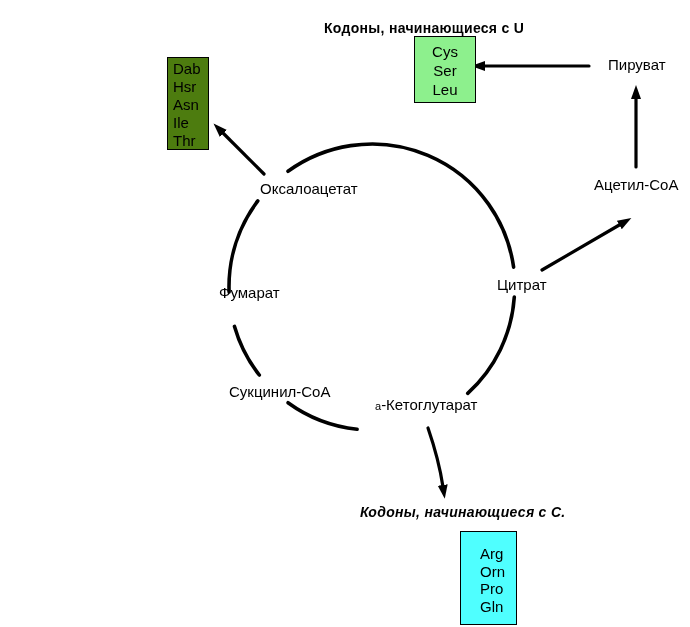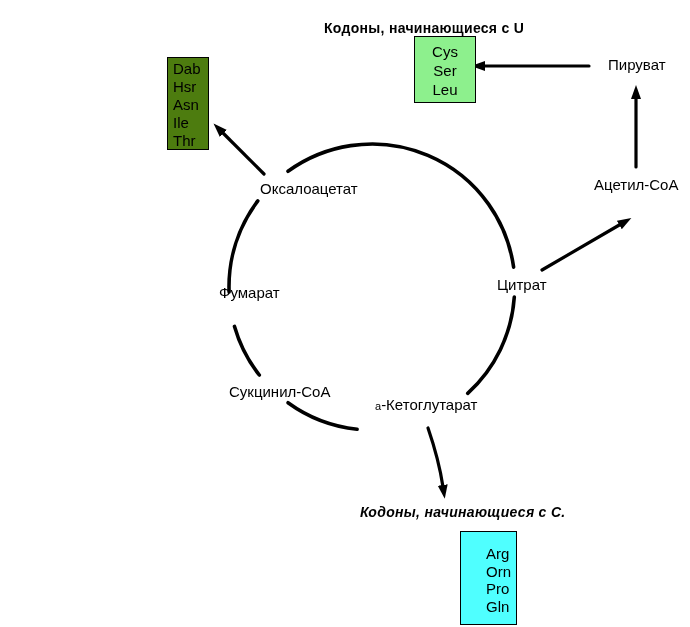--- a/index.html
+++ b/index.html
@@ -26,21 +26,21 @@
   .lbl-pyruvate{left:608px;top:56px;}
   .lbl-acetyl{left:594px;top:176px;}
   .small-a{font-size:11px;}
   .box{
     position:absolute;border:1px solid #000;box-sizing:border-box;
     font-size:15px;
   }
   .box div{white-space:nowrap;}
   .box-a{left:167px;top:57px;width:42px;height:93px;padding:2px 0 0 5px;line-height:18px;}
   .box-u{left:414px;top:36px;width:62px;height:67px;padding-top:5px;text-align:center;line-height:19px;}
-  .box-c{left:460px;top:531px;width:57px;height:94px;padding:13px 0 0 25px;line-height:17.5px;}
+  .box-c{left:460px;top:531px;width:57px;height:94px;padding:13px 0 0 19px;line-height:17.5px;}
 </style>
 </head>
 <body>
 
 <div class="stage">
 
   <svg class="layer" width="690" height="627" viewBox="0 0 690 627">
     <defs>
       <marker id="ah" markerUnits="userSpaceOnUse" markerWidth="16" markerHeight="12" refX="2" refY="5" orient="auto">
         <path d="M0,0 L14,5 L0,10 Z" fill="#000"></path>

